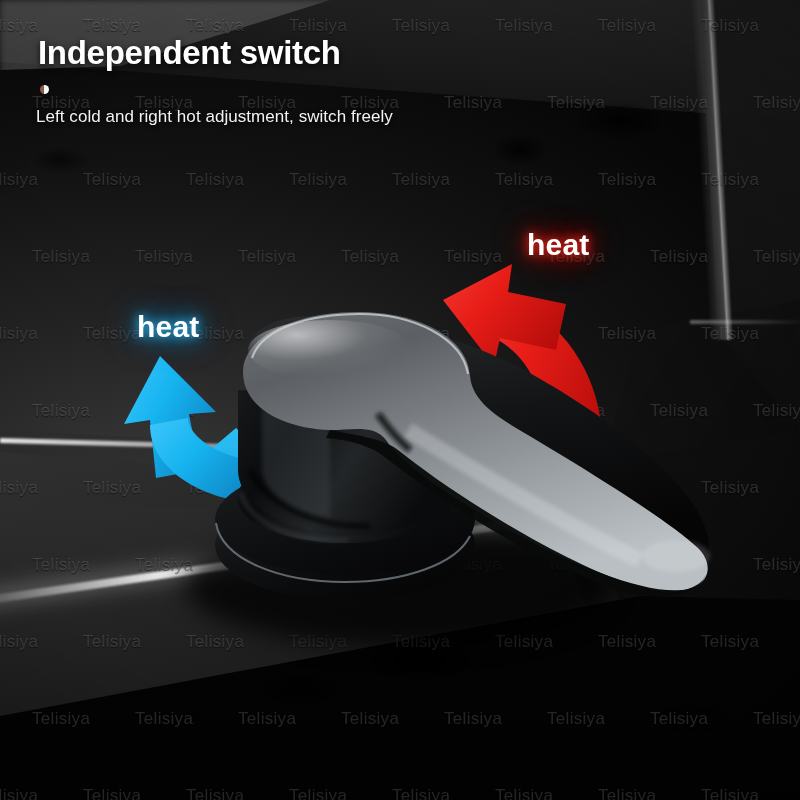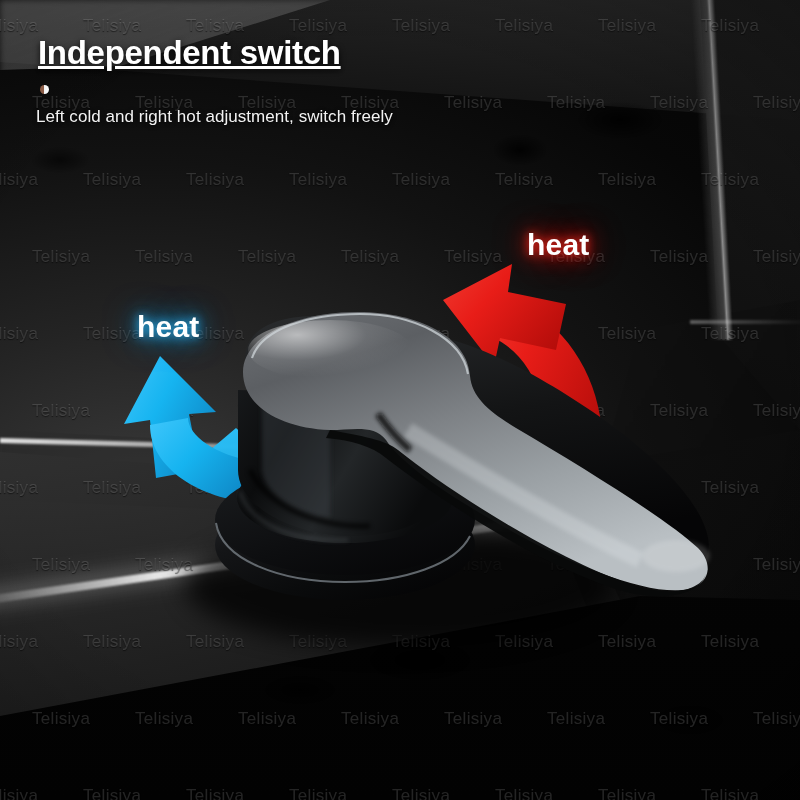--- a/index.html
+++ b/index.html
@@ -132,21 +132,20 @@
 
   
   #faucet{position:absolute;left:0;top:0;width:800px;height:800px;}
 
   
   #headline{
     position:absolute;left:38px;top:36px;
     font-size:33px;font-weight:bold;color:#ffffff;
     letter-spacing:-.3px;line-height:1.05;
     text-shadow:0 2px 6px rgba(0,0,0,.85);
-    text-decoration:underline;
   }
   #bullet-dot{
     position:absolute;left:40px;top:85px;width:9px;height:9px;border-radius:50%;
     background:linear-gradient(to right,#8a5b45 0%,#8a5b45 45%,#f2f2f2 45%,#ffffff 100%);
   }
   #subtitle{
     position:absolute;left:36px;top:107px;
     font-size:17px;color:#f2f2f2;font-weight:normal;letter-spacing:.05px;
     text-shadow:0 1px 4px rgba(0,0,0,.9);
   }

